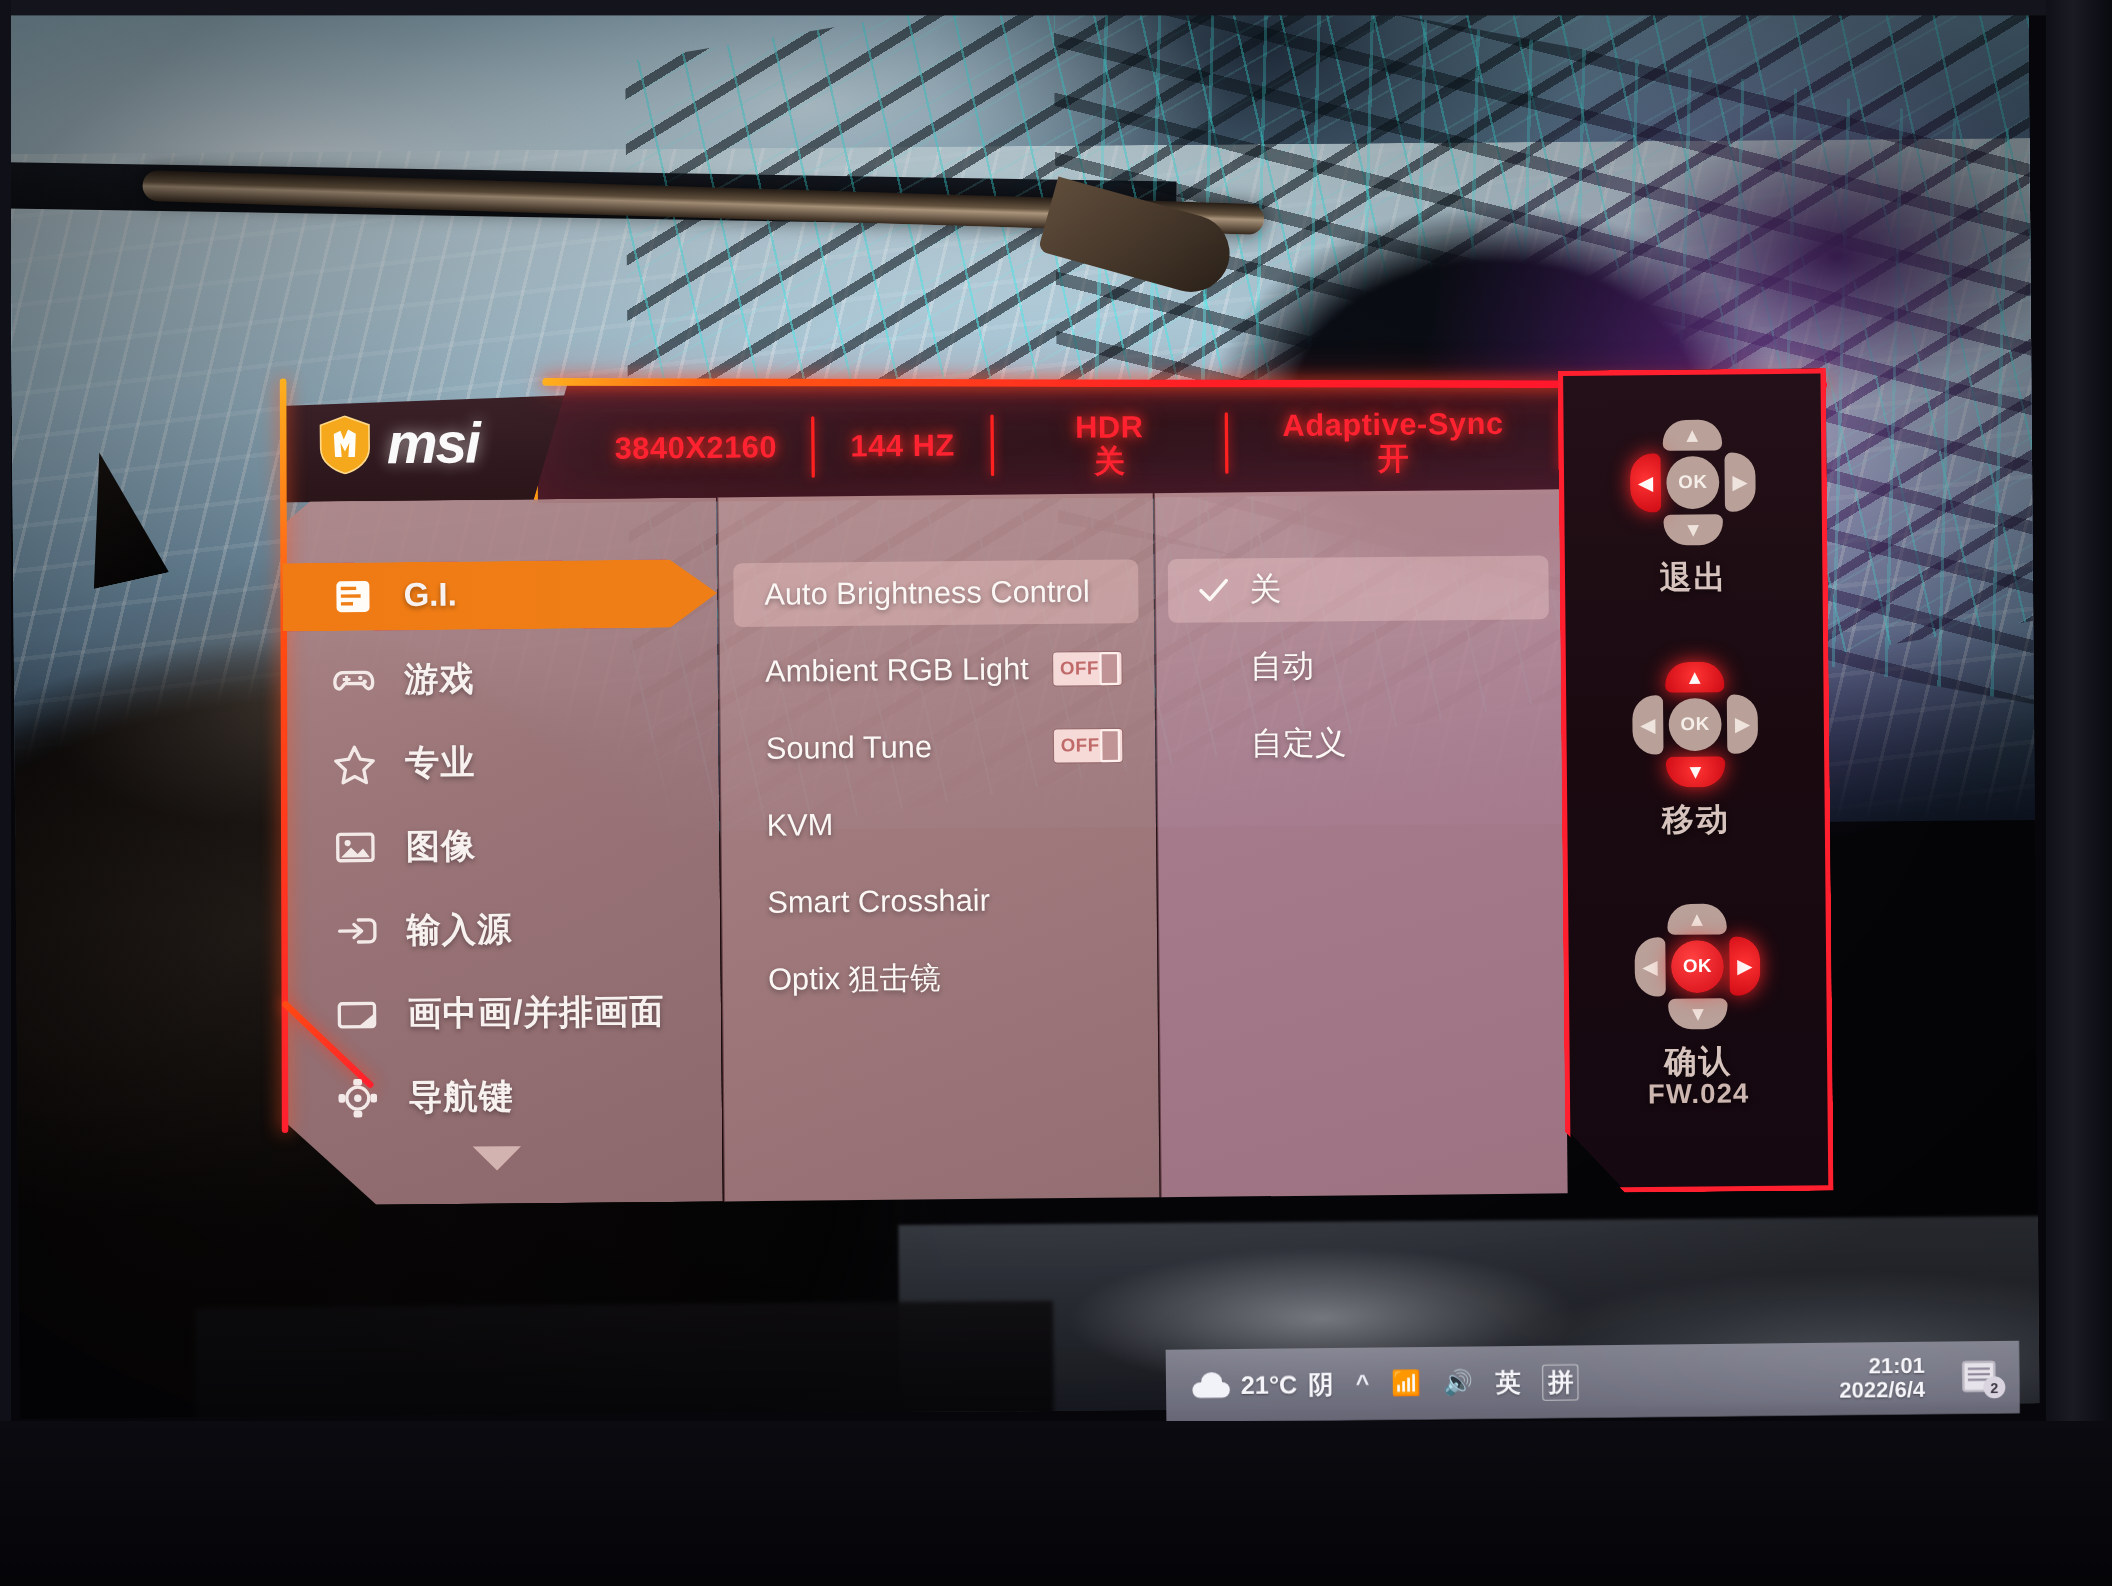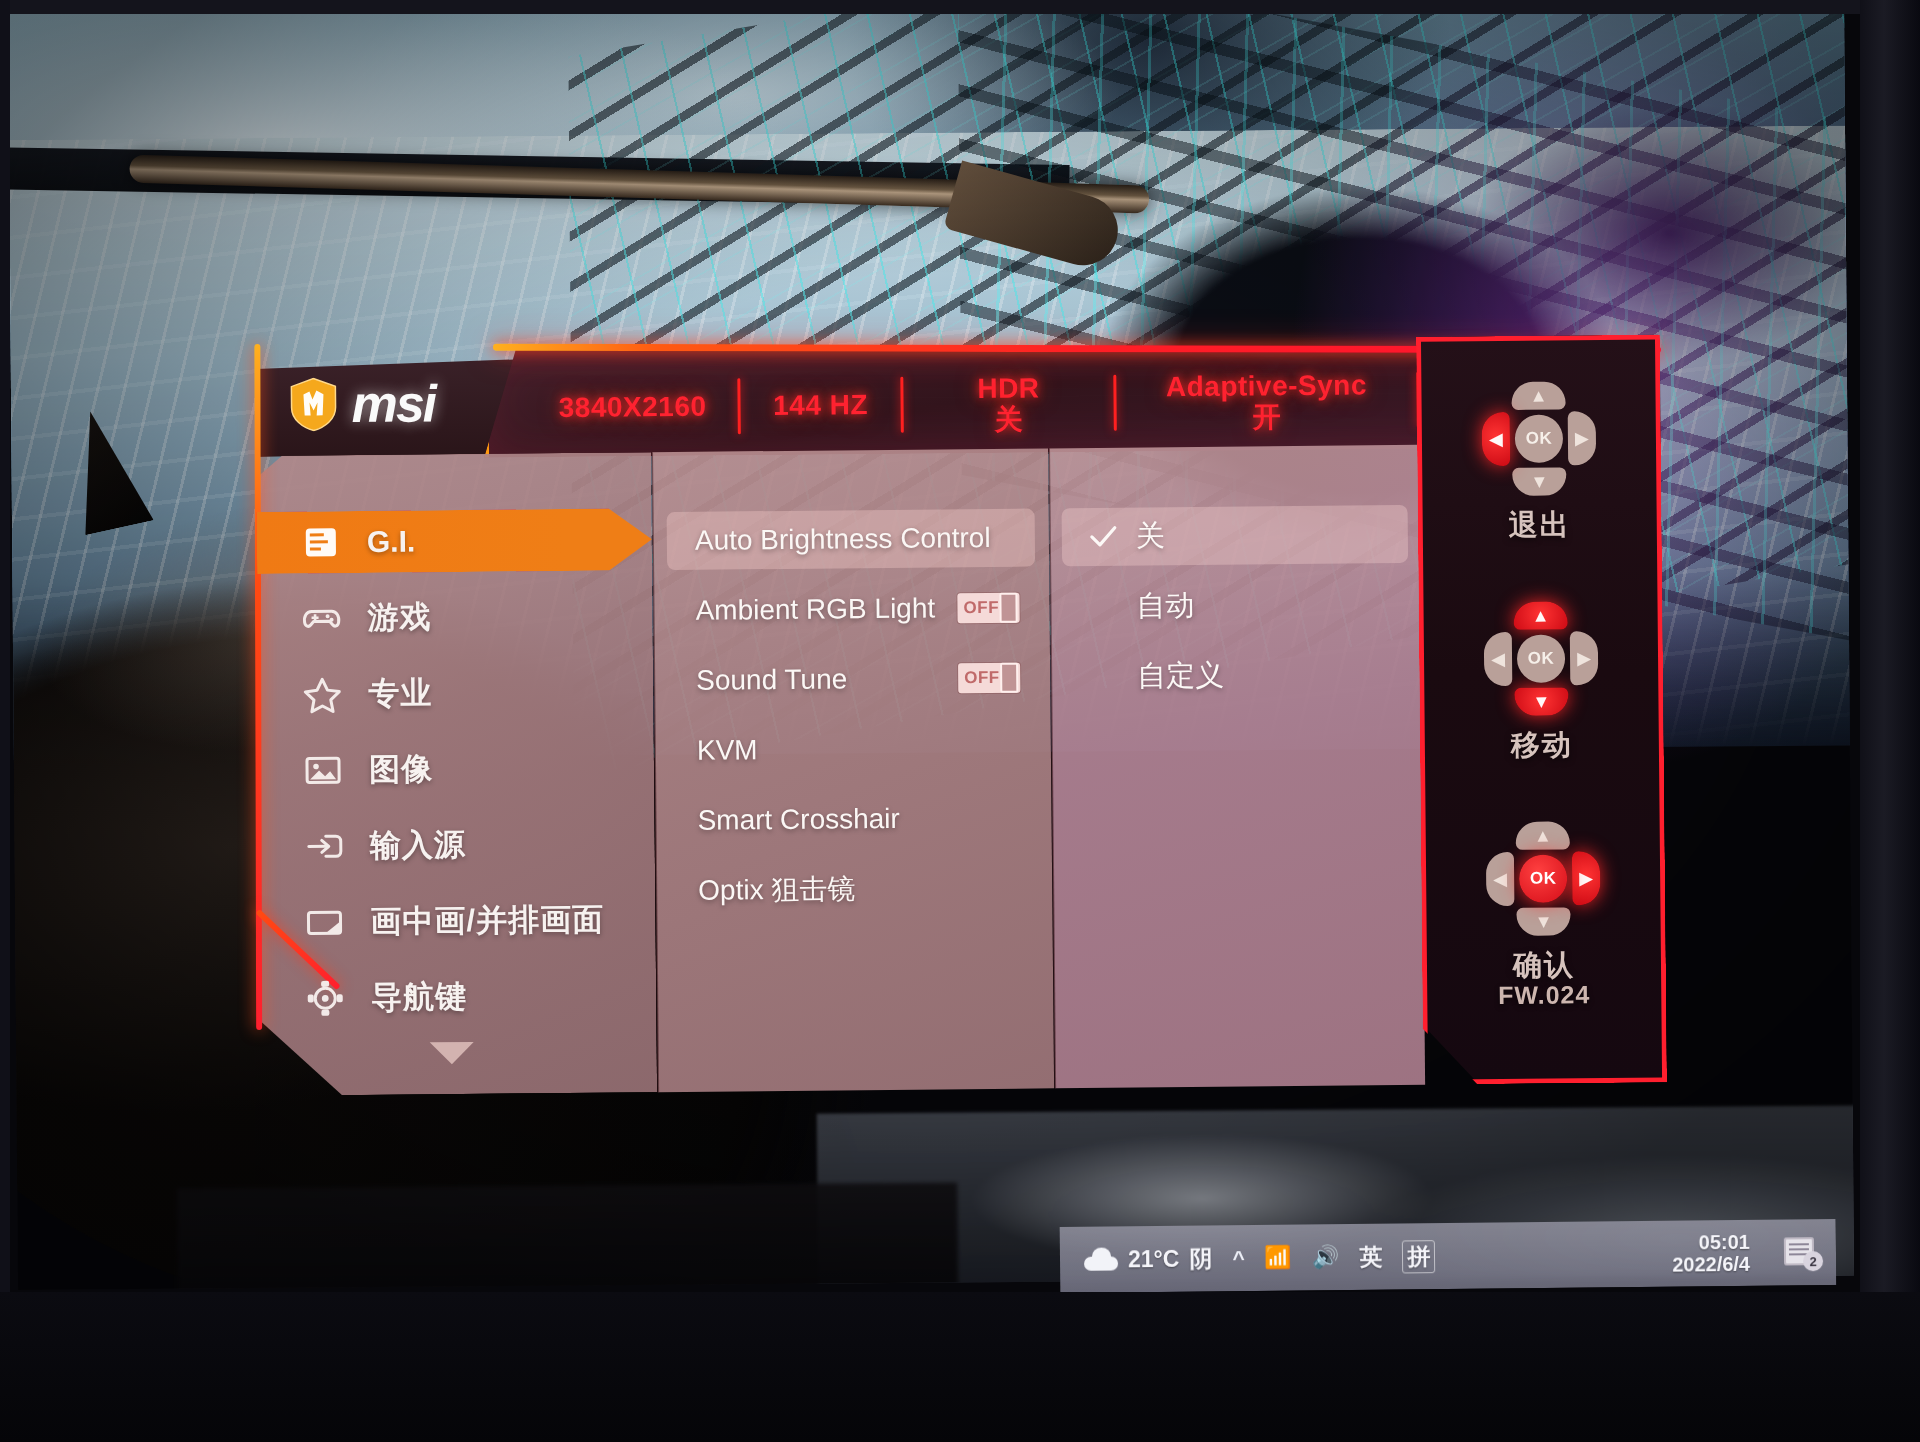--- a/index.html
+++ b/index.html
@@ -312,21 +312,21 @@
         <span class="cloud-ico"></span>
         <span class="tb-text">21°C</span>
         <span class="tb-text">阴</span>
       </div>
       <span class="tb-chev">^</span>
       <span class="tb-ico">📶</span>
       <span class="tb-ico">🔊</span>
       <span class="tb-text">英</span>
       <span class="tb-text ime-box">拼</span>
       <div class="tb-clock">
-        <div>05:01</div>
+        <div>21:01</div>
         <div>2022/6/4</div>
       </div>
       <div class="tb-notify">
         <div class="note"></div>
         <div class="badge">2</div>
       </div>
     </div>
   </div>
 
   <div class="osd">

